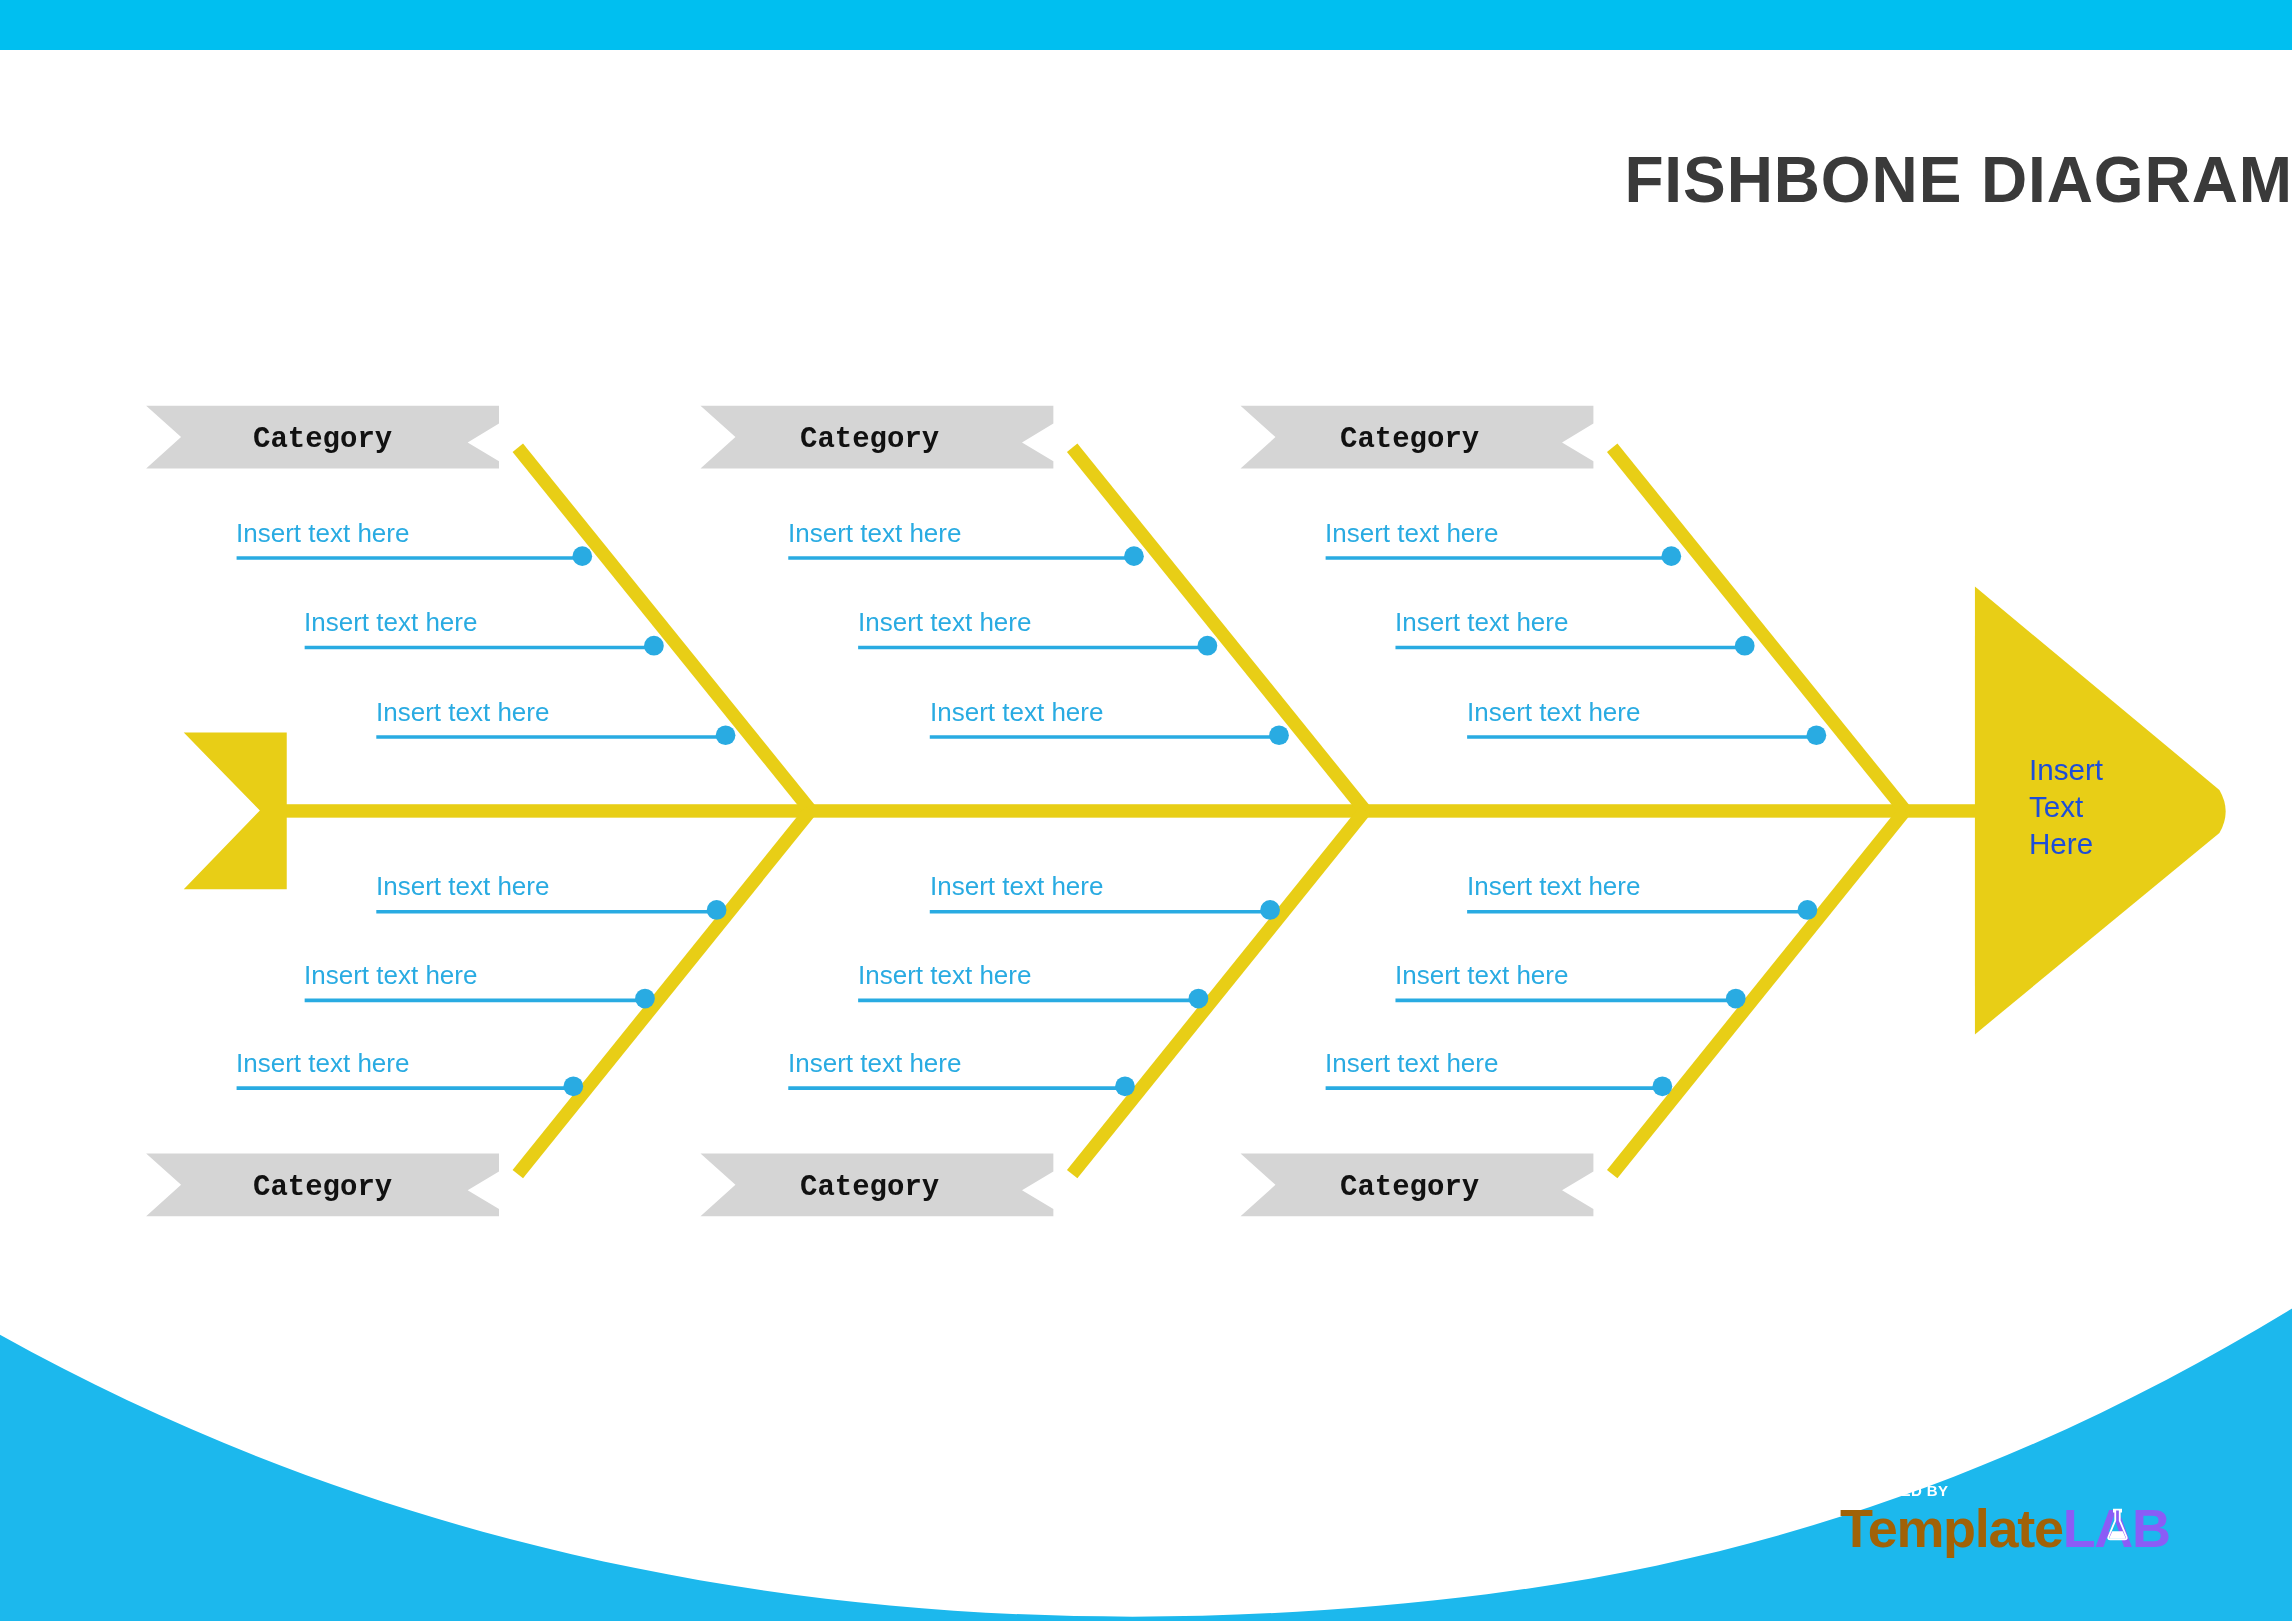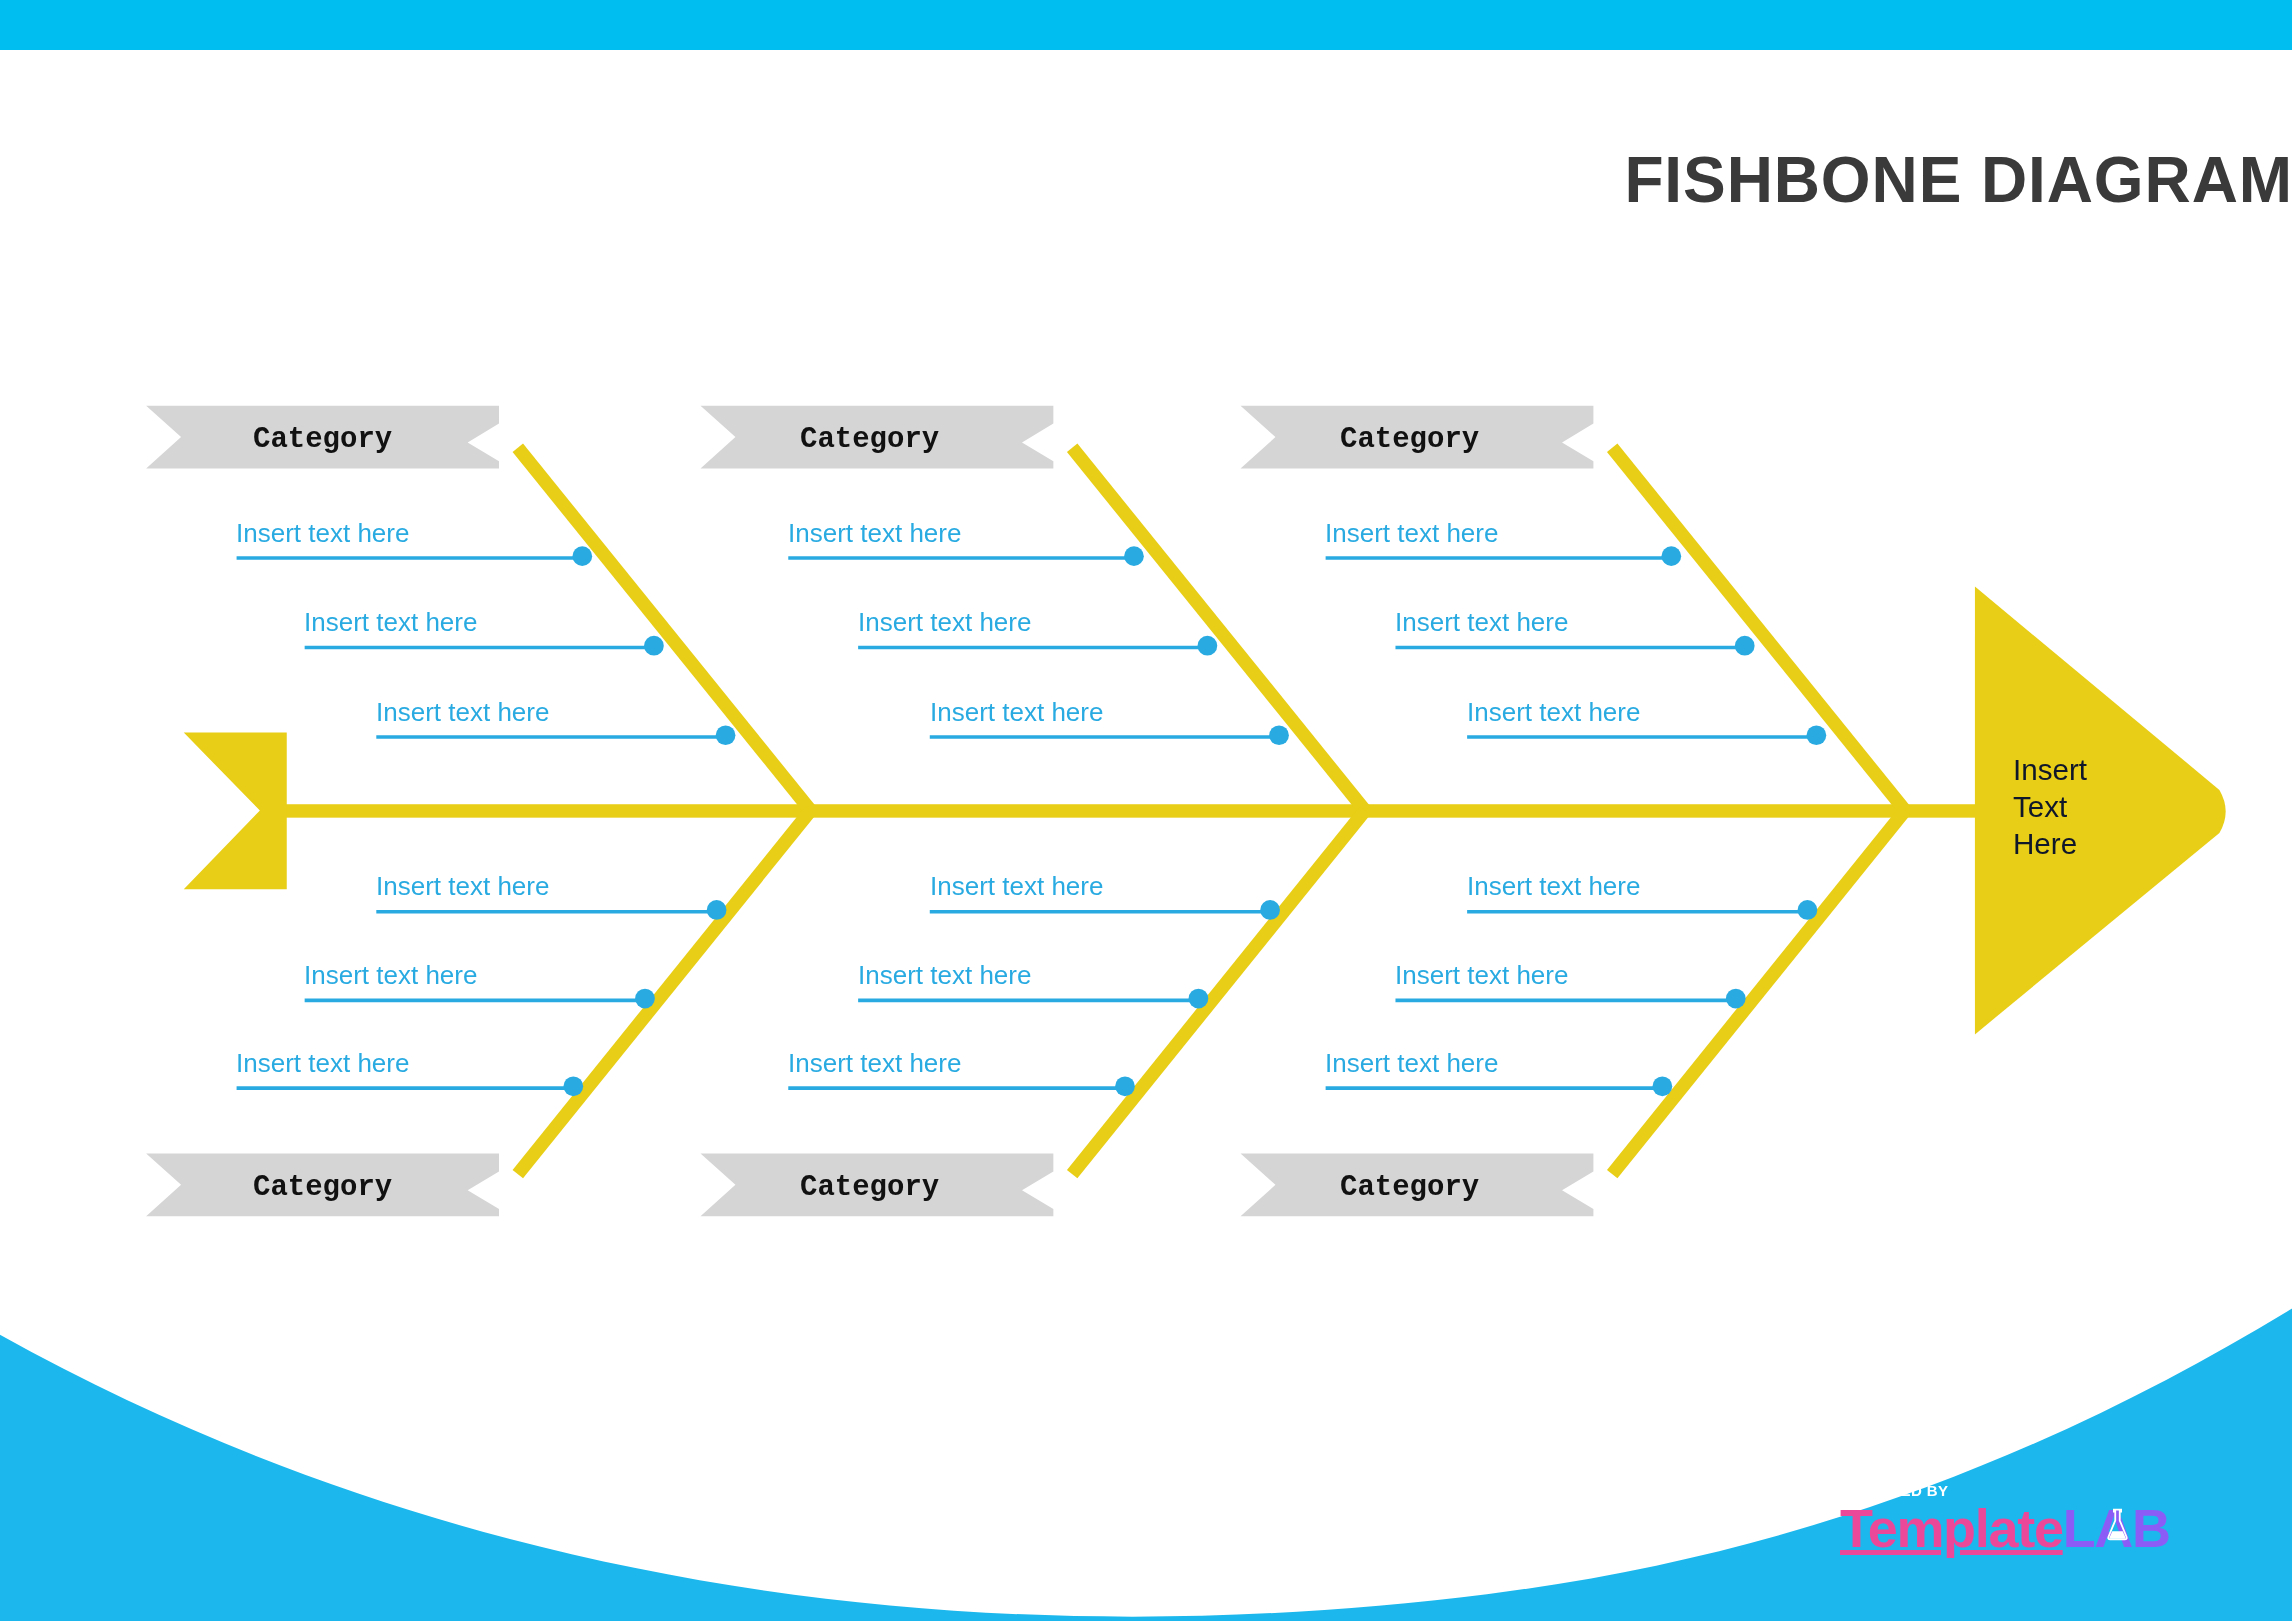--- a/index.html
+++ b/index.html
@@ -69,25 +69,26 @@
     position: absolute;
     font-size: 26px;
     font-weight: normal;
     color: #29ABE2;
     font-family: "Liberation Sans", sans-serif;
     white-space: nowrap;
   }
   
   .head-text {
     position: absolute;
-    color: #0f172a;
+    color: #1d4ed8;
     font-size: 29.6px;
     line-height: 37px;
     font-family: "Liberation Sans", sans-serif;
     white-space: pre-line;
+    margin-left: 16px;
   }
   
   #logo {
     position: absolute;
     left: 1840px;
     top: 1482px;
     width: 358px;
     height: 85px;
   }
   .logo-created {
@@ -103,21 +104,21 @@
   .logo-main {
     position: absolute;
     left: 0px;
     top: 15px;
     font-size: 54px;
     font-weight: bold;
     letter-spacing: -1.3px;
     font-family: "Liberation Sans", sans-serif;
     white-space: nowrap;
   }
-  .logo-template { color: #ec4899; text-decoration: underline; }
+  .logo-template { color: #a16207; }
   .logo-lab { color: #8b5cf6; }
   #flask-icon {
     position: absolute;
     left: 264px;
     top: 25px;
     width: 27px;
     height: 36px;
   }
 </style>
 </head>

